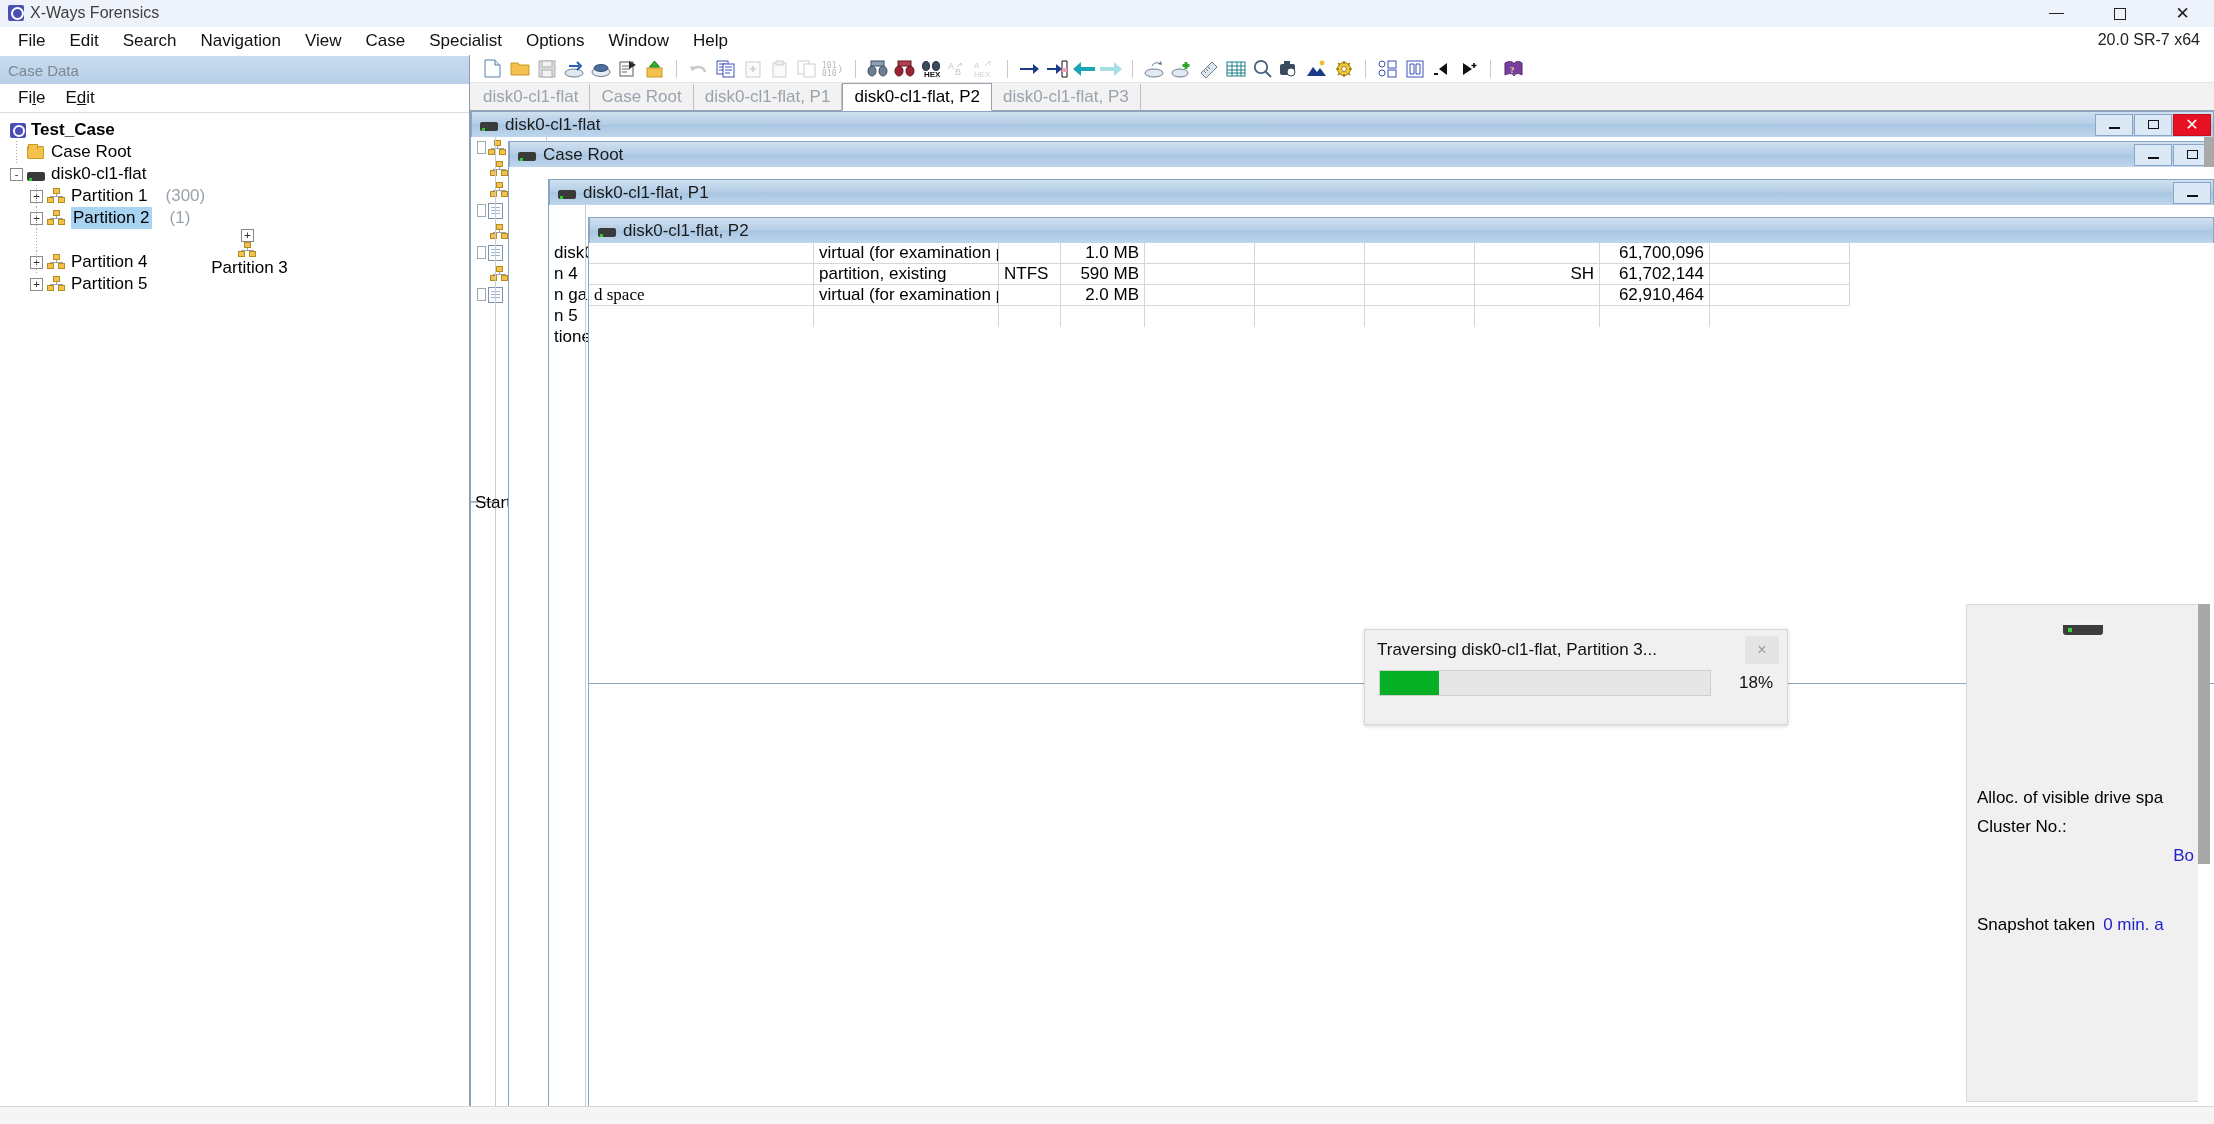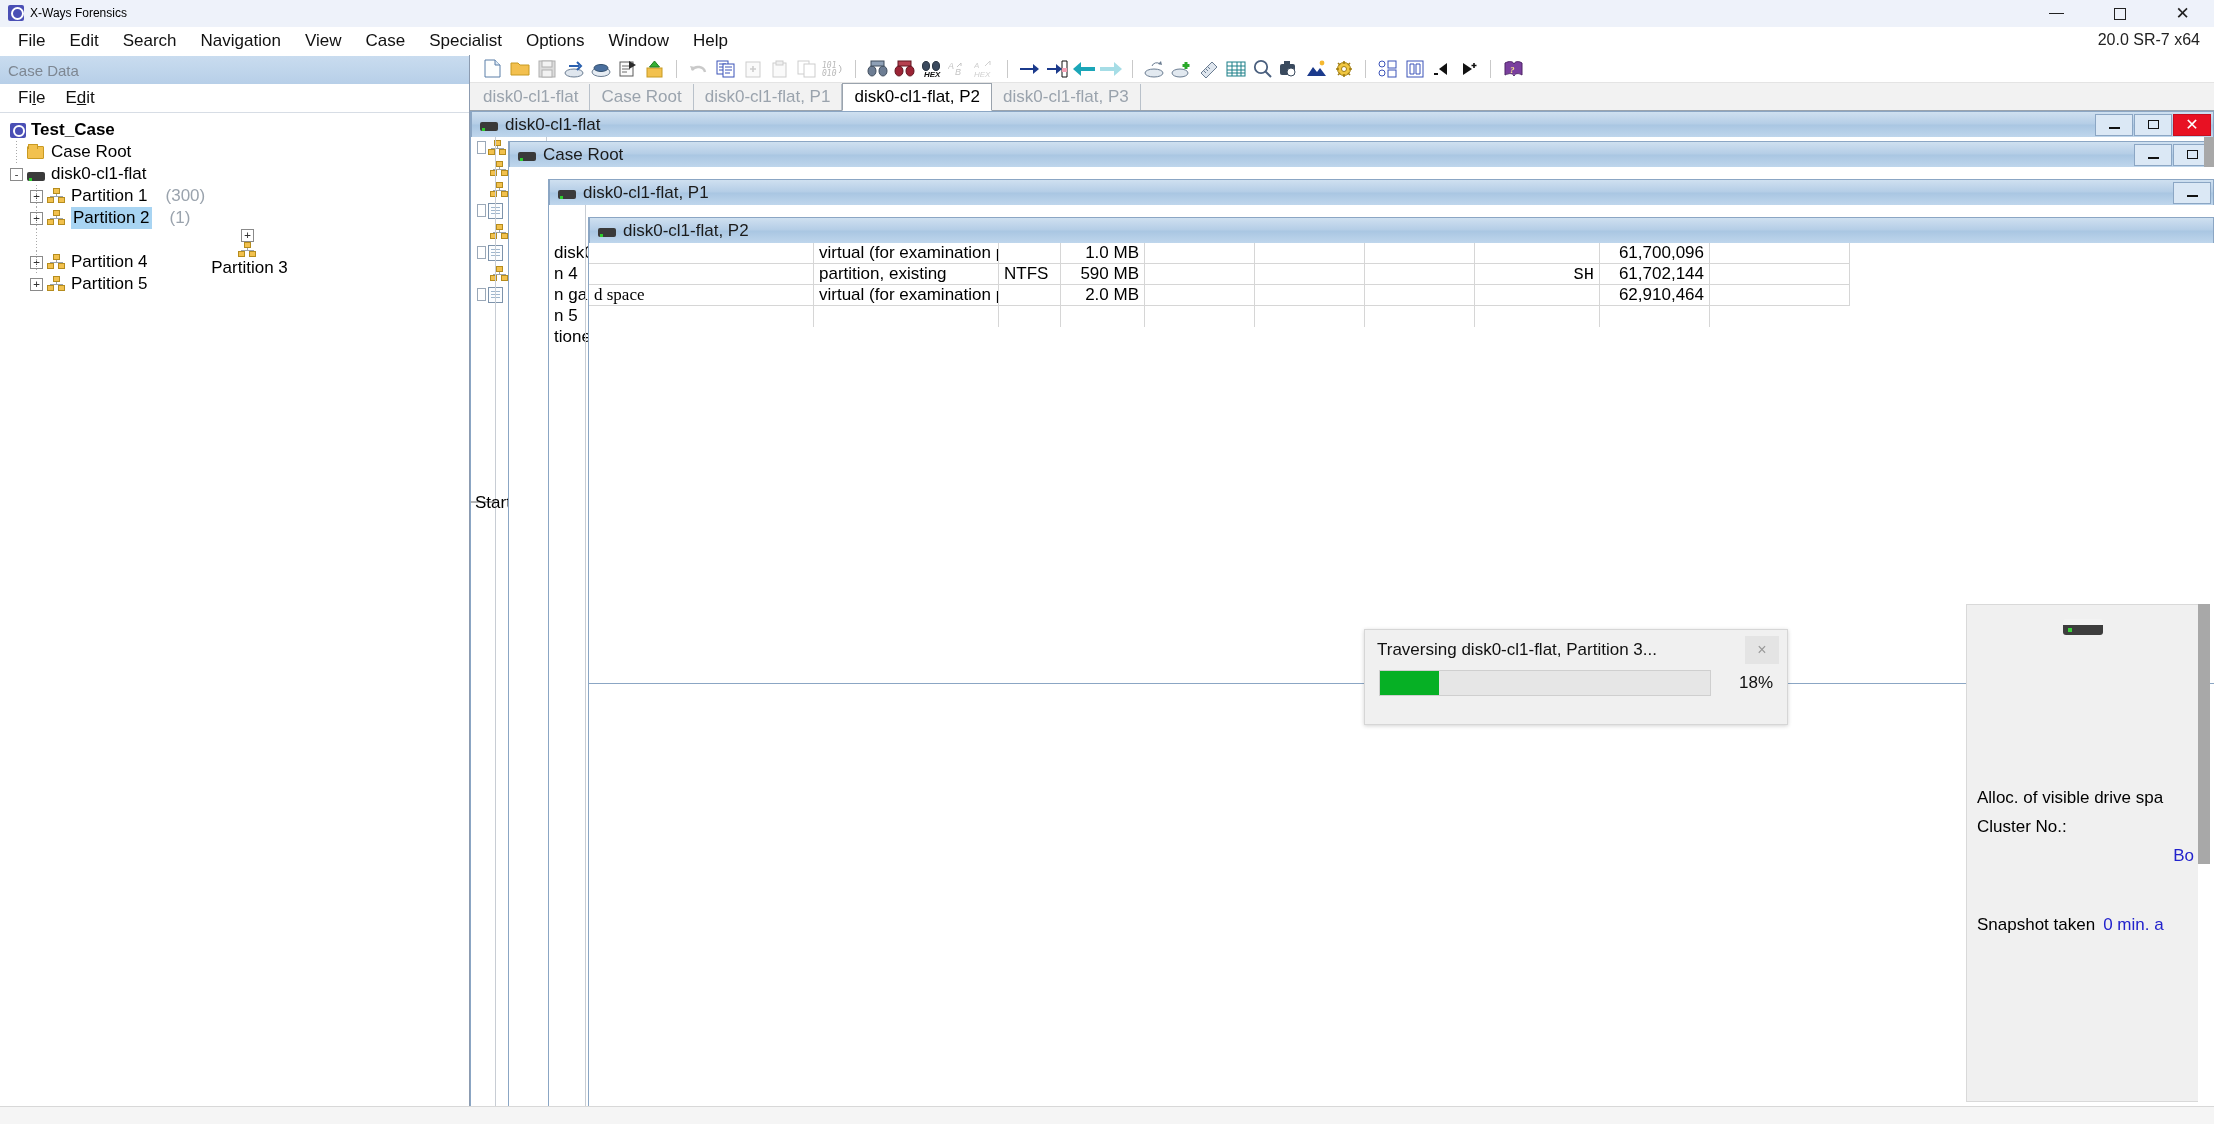--- a/index.html
+++ b/index.html
@@ -19,21 +19,21 @@
     border-bottom:1px solid #eef2fa; position:relative;
   }
   .app-icon {
     width:16px; height:16px; margin:0 6px 0 8px; flex:none;
     background:#4a4fb5; border-radius:2px; position:relative;
   }
   .app-icon:after {
     content:""; position:absolute; left:3px; top:2px; width:9px; height:9px;
     border:2px solid #fff; border-radius:50%;
   }
-  .app-title { font-size:12px; color:#000000; }
+  .app-title { font-size:16px; color:#404040; }
   .win-controls { position:absolute; right:0; top:0; height:27px; display:flex; }
   .win-btn {
     width:63px; height:27px; display:flex; align-items:center; justify-content:center;
     color:#222; font-size:15px;
   }
   .wc-min { width:15px; height:1px; background:#222; }
   .wc-max { width:12px; height:12px; border:1.4px solid #222; }
   .wc-x { font-size:17px; line-height:1; font-family:"DejaVu Sans", sans-serif; }
 
   
@@ -106,21 +106,21 @@
     position:absolute; left:6px; top:0; bottom:0; width:1px;
     background-image:linear-gradient(#a9a9a9 50%, transparent 50%);
     background-size:1px 3px;
   }
 
   
   .rightpane { flex:1; display:flex; flex-direction:column; background:#f2f2f2; min-width:0; }
 
   .toolbar {
     height:28px; background:#ffffff; display:flex; align-items:center;
-    padding-left:10px; gap:2px; border-bottom:1px solid #e4e4e4;font-style:italic;
+    padding-left:10px; gap:2px; border-bottom:1px solid #e4e4e4;
   }
   .tb { width:25px; height:24px; display:flex; align-items:center; justify-content:center; flex:none; }
   .tb svg { display:block; }
   .tbsep { width:1px; height:18px; background:#c9c9c9; margin:0 7px; flex:none; }
 
   .tabbar {
     height:28px; background:#f2f2f2; display:flex; align-items:flex-end;
     border-bottom:1px solid #9aa3ad; padding-left:2px;
   }
   .tab {
@@ -154,21 +154,21 @@
   .gridbody { background:#fff; }
   .grow { display:flex; height:21px; font-size:17px; align-items:center; }
   .gcell { border-right:1px solid #d6d6d6; border-bottom:1px solid #d6d6d6; height:21px; display:flex; align-items:center; padding:0 5px; overflow:hidden; white-space:nowrap; }
   .gc-name { width:225px;font-family:Liberation Serif, serif; }
   .gc-desc { width:185px; }
   .gc-fs { width:62px; }
   .gc-size { width:84px; justify-content:flex-end; }
   .gc-e1 { width:110px; }
   .gc-e2 { width:110px; }
   .gc-e3 { width:110px; }
-  .gc-attr { width:125px; justify-content:flex-end;font-family:Liberation Mono, monospace; }
+  .gc-attr { width:125px; justify-content:flex-end; }
   .gc-off { width:110px; justify-content:flex-end; }
   .gc-tail { width:140px; }
 
   
   .icocol { position:absolute; }
   .icorow { height:21px; display:flex; align-items:center; }
   .ico-doc {
     width:15px;height:16px;background:#fbfdff;border:1px solid #7d93ab;position:relative;
   }
   .ico-doc:after{content:"";position:absolute;left:2px;top:3px;right:2px;bottom:2px;

